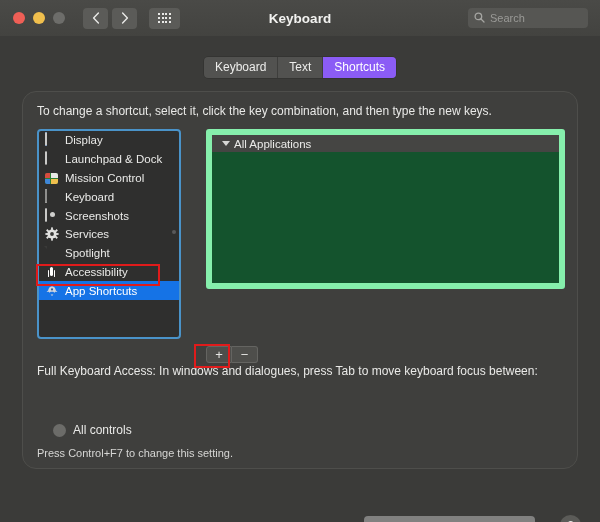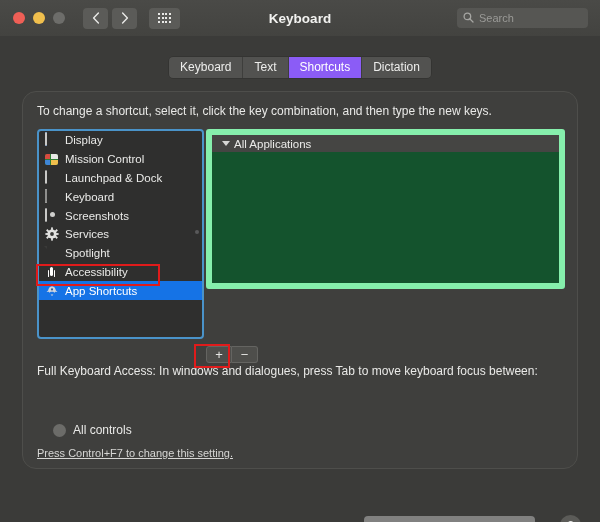--- a/index.html
+++ b/index.html
@@ -84,21 +84,21 @@
     text-align: center;
     font-size: 13.5px;
     font-weight: bold;
     color: #f2f2f0;
     pointer-events: none;
   }
 
   .searchfield {
     position: absolute;
     right: 12px;
-    width: 131px; height: 20px;
+    width: 120px; height: 20px;
     background: #565653;
     border-radius: 4px;
     display: flex;
     align-items: center;
     padding: 0 6px;
     box-sizing: border-box;
     text-align: center;
   }
   .searchfield .mag { margin-right: 5px; flex: 0 0 auto; }
   .searchfield .ph {
@@ -156,21 +156,21 @@
     left: 14px; top: 12px;
     font-size: 12px;
     color: #e9e9e7;
     white-space: nowrap;
   }
 
   
   .catlist {
     position: absolute;
     left: 14px; top: 37px;
-    width: 167px; height: 210px;
+    width: 144px; height: 210px;
     background: #2f2f2e;
     border: 2px solid #4a93c9;
     border-radius: 4px;
     box-sizing: border-box;
     overflow: hidden;
   }
   .cat {
     height: 18.8px;
     display: flex;
     align-items: center;
@@ -398,21 +398,20 @@
     content: "";
     width: 4px; height: 4px;
     border-radius: 50%;
     background: #ffffff;
   }
   .hint {
     position: absolute;
     left: 14px; top: 355px;
     font-size: 11px;
     color: #d6d6d4;
-    text-decoration: underline;
   }
 
   
   .btn-bt {
     position: absolute;
     left: 364px; top: 480px;
     height: 20px;
     background: #818180;
     border-radius: 4px;
     display: flex;
@@ -503,47 +502,46 @@
   </div>
 </div>
 
 <div class="content">
 
   <div class="tabbar">
     <div class="tabs">
       <div class="tab">Keyboard</div>
       <div class="tab">Text</div>
       <div class="tab active">Shortcuts</div>
-      <div class="tab">Dictation</div>
     </div>
   </div>
 
   <div class="panel">
 
     <div class="instruction">To change a shortcut, select it, click the key combination, and then type the new keys.</div>
 
     <div class="catlist">
       <div class="cat">
         <span class="ic"><span class="ic-display"></span></span>
         <span>Display</span>
+      </div>
+      <div class="cat">
+        <span class="ic"><span class="ic-launchpad"></span></span>
+        <span>Launchpad &amp; Dock</span>
       </div>
       <div class="cat">
         <span class="ic">
             <span class="ic-mission">
               <i></i>
               <i></i>
               <i></i>
               <i></i>
             </span>
           </span>
         <span>Mission Control</span>
-      </div>
-      <div class="cat">
-        <span class="ic"><span class="ic-launchpad"></span></span>
-        <span>Launchpad &amp; Dock</span>
       </div>
       <div class="cat">
         <span class="ic"><span class="ic-keyboard"></span></span>
         <span>Keyboard</span>
       </div>
       <div class="cat">
         <span class="ic"><span class="ic-screenshot"></span></span>
         <span>Screenshots</span>
       </div>
       <div class="cat">

